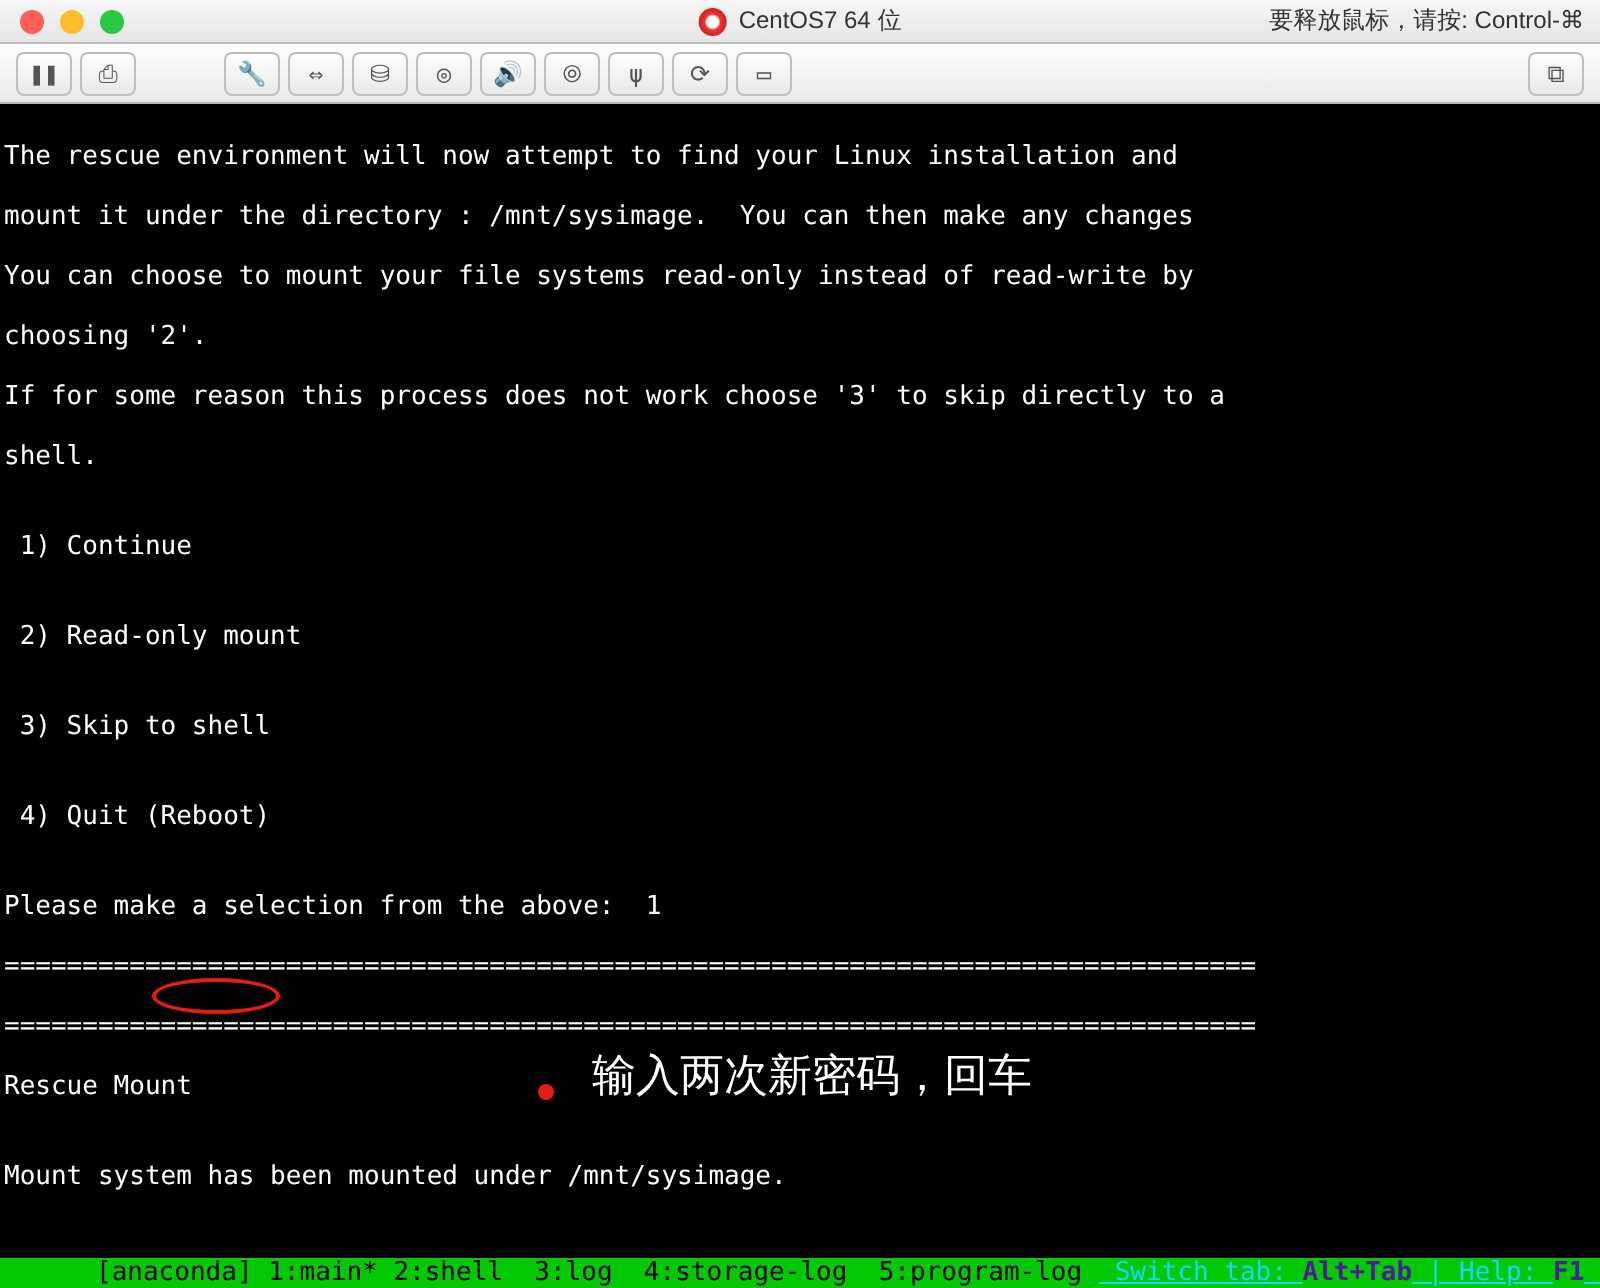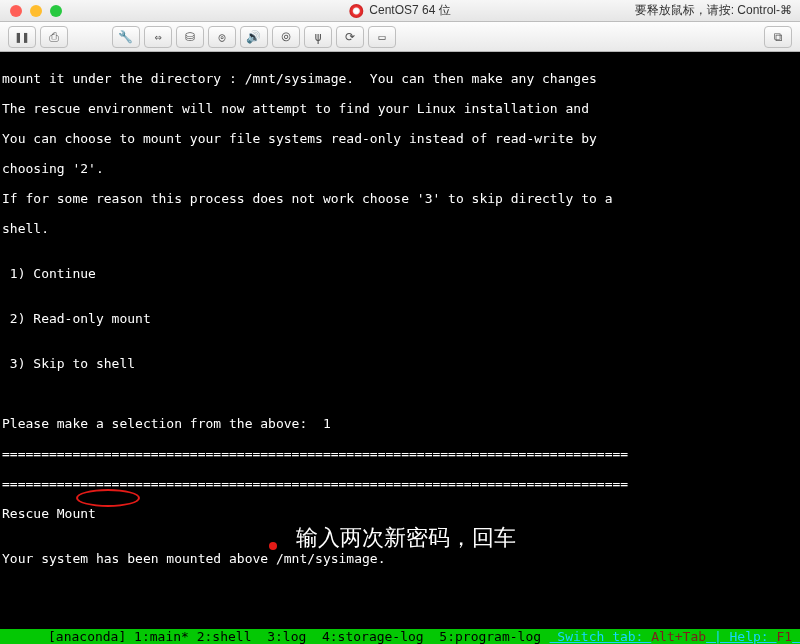--- a/index.html
+++ b/index.html
@@ -123,21 +123,21 @@
     color: #000;
     font-size: 13px;
     line-height: 15px;
     font-family: "Menlo", "Consolas", monospace;
     display: flex;
     white-space: pre;
   }
   .sb-left { flex: 1; padding-left: 48px; }
   .sb-right { }
   .sb-cyan { color: #16d6ff; text-decoration: underline; }
-  .sb-white { color: #7f1d1d; }
+  .sb-white { color: #4c1d95; font-weight: bold; }
   .sb-black { color: #000; }
 </style>
 </head>
 <body>
 
 <div class="titlebar">
   <div class="traffic-lights">
     <div class="tl red"></div>
     <div class="tl yellow"></div>
     <div class="tl green"></div>
@@ -190,40 +190,41 @@
   </div>
   <div class="tb-spacer"></div>
   <div class="tb-group">
     <div class="tb-btn">
         <span>⧉</span>
       </div>
   </div>
 </div>
 
 <div class="terminal">
+<div class="term-line">The rescue environment will now attempt to find your Linux installation and</div>
 <div class="term-line">mount it under the directory : /mnt/sysimage.  You can then make any changes</div>
-<div class="term-line">The rescue environment will now attempt to find your Linux installation and</div>
 <div class="term-line">You can choose to mount your file systems read-only instead of read-write by</div>
 <div class="term-line">choosing '2'.</div>
 <div class="term-line">If for some reason this process does not work choose '3' to skip directly to a</div>
 <div class="term-line">shell.</div>
 <div class="term-line"></div>
 <div class="term-line"> 1) Continue</div>
 <div class="term-line"></div>
 <div class="term-line"> 2) Read-only mount</div>
 <div class="term-line"></div>
 <div class="term-line"> 3) Skip to shell</div>
 <div class="term-line"></div>
+<div class="term-line"> 4) Quit (Reboot)</div>
 <div class="term-line"></div>
 <div class="term-line">Please make a selection from the above:  1</div>
 <div class="term-line">================================================================================</div>
 <div class="term-line">================================================================================</div>
 <div class="term-line">Rescue Mount</div>
 <div class="term-line"></div>
-<div class="term-line">Your system has been mounted above /mnt/sysimage.</div>
+<div class="term-line">Mount system has been mounted under /mnt/sysimage.</div>
 <div class="term-line"></div>
 
 <div class="term-line"></div>
 
 
 
 
 
 
 

